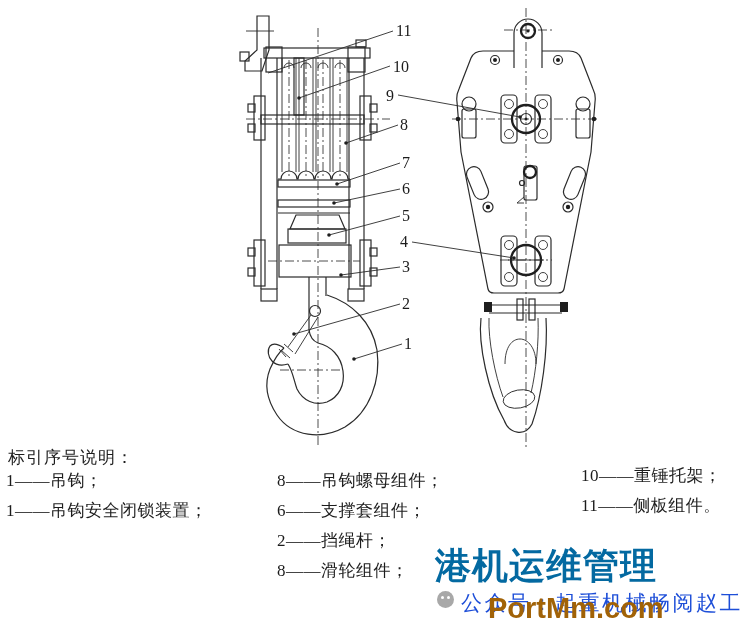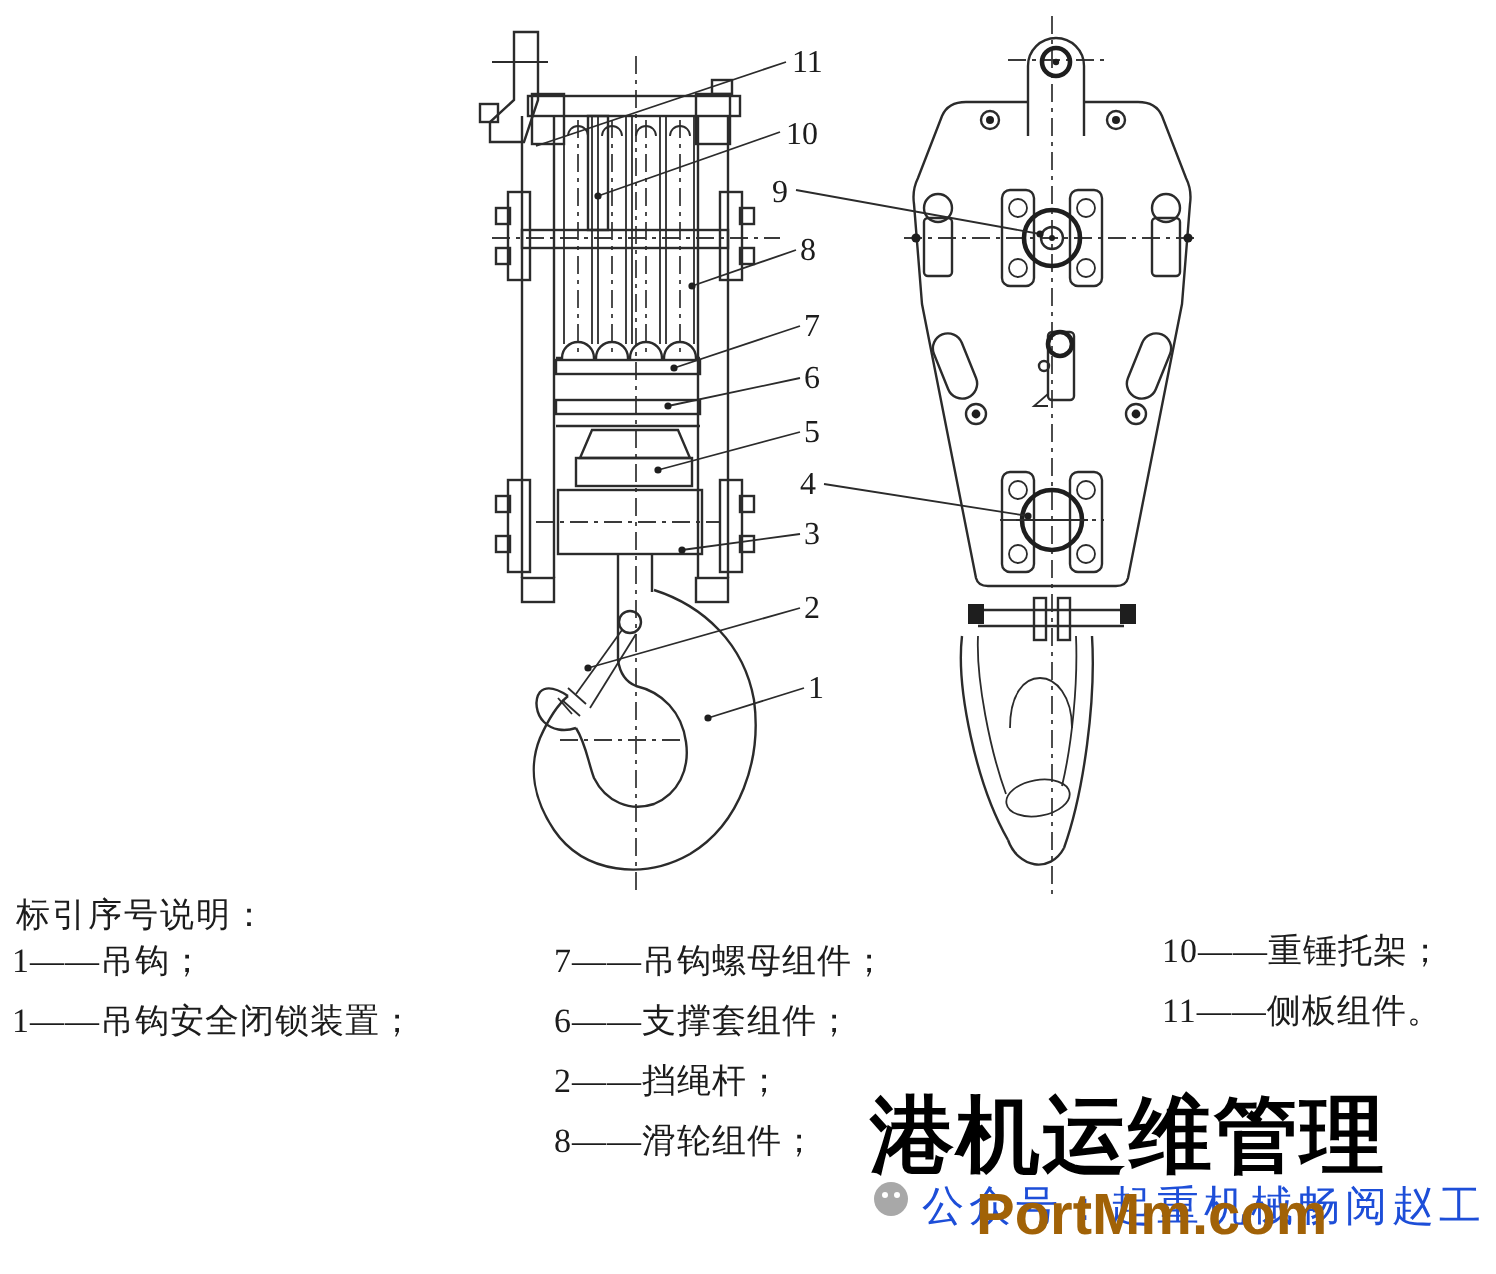--- a/index.html
+++ b/index.html
@@ -13,22 +13,22 @@
   .dot{fill:#1e1e1e;stroke:none;}
   .callout-num{font:16px "Liberation Serif","DejaVu Serif",serif;fill:#1c1c1c;}
   .legend-title{position:absolute;left:8px;top:446px;font-size:17px;letter-spacing:1px;}
   .legend-col{position:absolute;}
   .legend-col .item{height:30px;line-height:30px;font-size:17px;letter-spacing:0.5px;white-space:pre;}
   #col1{left:6px;top:466px;}
   #col2{left:277px;top:466px;}
   #col3{left:581px;top:461px;}
   .caption{position:absolute;left:337px;top:600px;font-size:17.5px;font-weight:bold;
            letter-spacing:1px;white-space:pre;}
-  .wm-brand{position:absolute;left:435px;top:548px;font-family:Liberation Serif, serif;
-            font-size:42px;font-weight:800;color:#000000;letter-spacing:1px;line-height:1;white-space:nowrap;}
+  .wm-brand{position:absolute;left:435px;top:548px;font-family:Liberation Sans, sans-serif;
+            font-size:36px;font-weight:800;color:#0369a1;letter-spacing:1px;line-height:1;white-space:nowrap;}
   .wm-account{position:absolute;left:461px;top:589px;font-family:"Liberation Sans","DejaVu Sans",sans-serif;
             font-size:21px;font-weight:500;color:#1d4ed8;letter-spacing:2.5px;white-space:nowrap;}
   .wm-icon{position:absolute;left:437px;top:591px;width:17px;height:17px;border-radius:50%;
            background:#a8a8a8;}
   .wm-icon::before,.wm-icon::after{content:"";position:absolute;top:5px;width:3px;height:3px;
            border-radius:50%;background:#ffffff;}
   .wm-icon::before{left:4px;} .wm-icon::after{left:10px;}
   .wm-site{position:absolute;left:488px;top:592px;font-family:"Liberation Sans","DejaVu Sans",sans-serif;
            font-size:29px;font-weight:bold;color:#a16207;white-space:nowrap;}
 </style>
@@ -263,21 +263,21 @@
   </svg>
 
   <div class="legend-title">标引序号说明：</div>
 
   <div id="col1" class="legend-col">
     <div class="item">1——吊钩；</div>
     <div class="item">1——吊钩安全闭锁装置；</div>
   </div>
 
   <div id="col2" class="legend-col">
-    <div class="item">7——吊钩螺母组件；</div>
+    <div class="item">8——吊钩螺母组件；</div>
     <div class="item">6——支撑套组件；</div>
     <div class="item">2——挡绳杆；</div>
     <div class="item">8——滑轮组件；</div>
   </div>
 
   <div id="col3" class="legend-col">
     <div class="item">10——重锤托架；</div>
     <div class="item">11——侧板组件。</div>
   </div>
 

